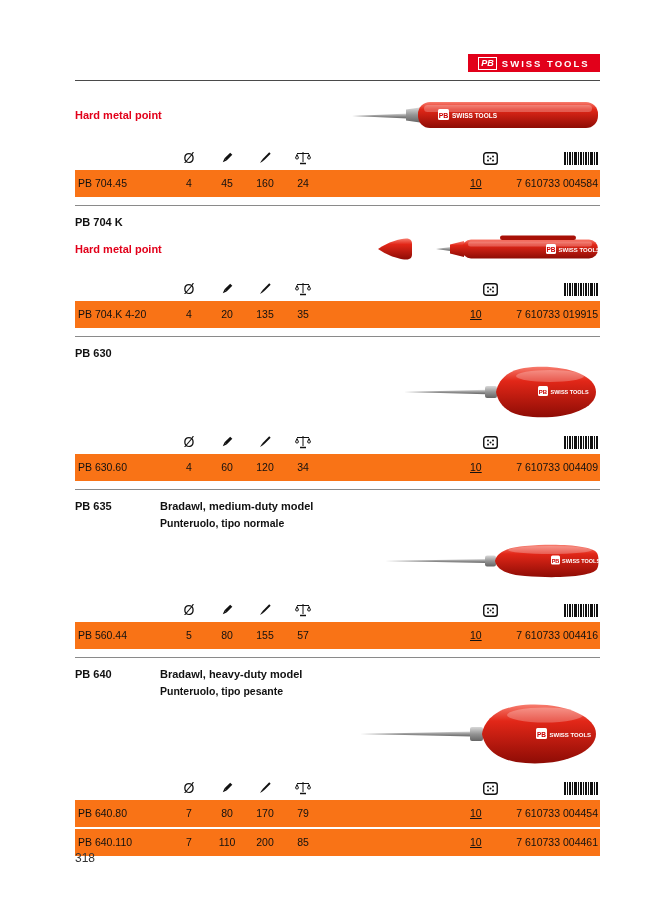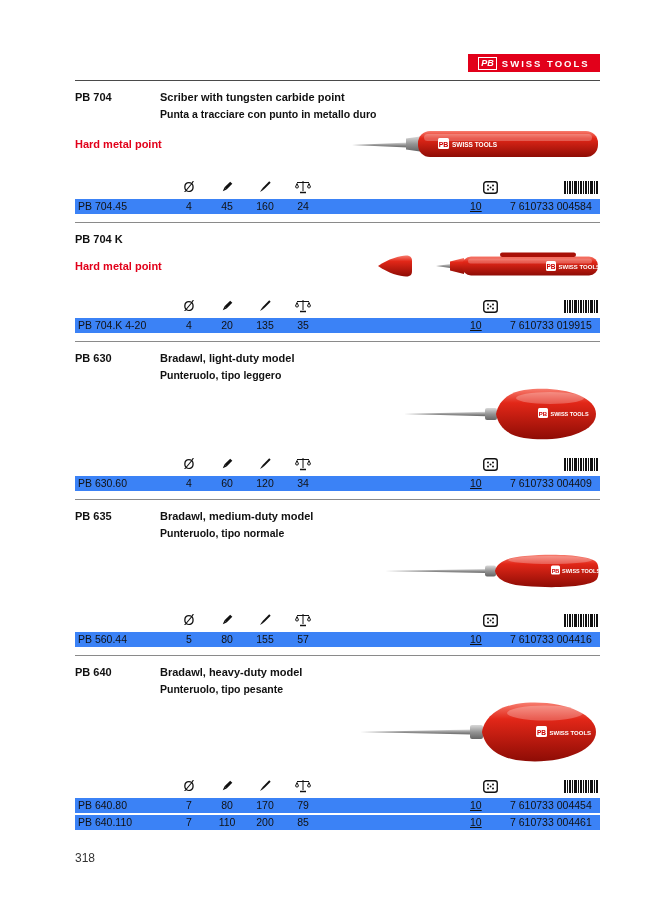--- a/index.html
+++ b/index.html
@@ -28,22 +28,22 @@
   .v-s3{height:64px;}
   .v-s4{height:62px;}
   .v-s5{height:72px;}
 
   .cols{display:flex;align-items:center;}
   .icon-row{height:26px;align-items:flex-end;padding-bottom:3px;}
   .c-sku{width:95px;text-align:left;padding-left:3px;box-sizing:border-box;}
   .c-num{width:38px;text-align:center;}
   .c-gap{flex:1;}
   .c-qty{width:40px;text-align:left;text-decoration:underline;}
-  .c-ean{width:90px;text-align:left;padding-right:2px;box-sizing:border-box;}
-  .data-row{background:#3b82f6;font-size:10.5px;height:15px;line-height:15px;margin-top:2px;}
+  .c-ean{width:90px;text-align:right;padding-right:2px;box-sizing:border-box;}
+  .data-row{background:#f97316;font-size:10.5px;height:27px;line-height:15px;margin-top:2px;}
   .dia{font-size:14px;line-height:13px;font-weight:normal;}
   .icon-cell svg{display:block;margin:0 auto;}
   .c-ean.icon-cell svg{margin:0 0 0 auto;}
 
   .pagenum{position:absolute;left:75px;top:851px;font-size:12px;color:#333;}
 </style>
 </head>
 <body>
 
 <svg width="0" height="0" style="position:absolute" aria-hidden="true">
@@ -62,27 +62,20 @@
 </svg>
 
 <div class="logo">
   <span class="pb-box">PB</span>
   <span class="brand-name">SWISS TOOLS</span>
 </div>
 
 <div class="content">
 
   <section class="product">
-    <div class="head">
-      <div class="code">PB 704</div>
-      <div class="titles">
-        <div class="title-en">Scriber with tungsten carbide point</div>
-        <div class="title-it">Punta a tracciare con punto in metallo duro</div>
-      </div>
-    </div>
     <div class="visual v-s1">
       <div class="note">Hard metal point</div>
       <div class="tool">
         <svg width="250" height="40" viewBox="0 0 250 40">
           <polygon points="2,21 58,18.5 58,23.5" fill="url(#gMetal)"></polygon>
           <path d="M56,14.5 L70,12.5 L70,27.5 L56,25.5 Z" fill="url(#gMetal)"></path>
           <rect x="68" y="7" width="180" height="26" rx="12" fill="url(#gRed)"></rect>
           <rect x="74" y="10" width="168" height="7" rx="3.5" fill="#ffffff" opacity="0.25"></rect>
           <rect x="88" y="14" width="11" height="11" rx="1.5" fill="#ffffff"></rect>
           <text x="93.5" y="22.5" font-size="7" font-weight="bold" fill="#c00" text-anchor="middle">PB</text>
@@ -258,24 +251,20 @@
       <span class="c-num">35</span>
       <span class="c-gap"></span>
       <span class="c-qty">10</span>
       <span class="c-ean">7 610733 019915</span>
     </div>
   </section>
 
   <section class="product">
     <div class="head">
       <div class="code">PB 630</div>
-      <div class="titles">
-        <div class="title-en">Bradawl, light-duty model</div>
-        <div class="title-it">Punteruolo, tipo leggero</div>
-      </div>
     </div>
     <div class="visual v-s3">
       <div class="note"></div>
       <div class="tool">
         <svg width="200" height="64" viewBox="0 0 200 64">
           <polygon points="4,33 86,30.8 86,35.2" fill="url(#gMetal)"></polygon>
           <rect x="85" y="27" width="12" height="12" rx="2" fill="url(#gMetal)"></rect>
           <path d="M96,33 C98,22 106,12 124,9 C156,4 196,13 196,33 C196,53 156,62 124,57 C106,54 98,44 96,33 Z" fill="url(#gRed)"></path>
           <ellipse cx="150" cy="17" rx="34" ry="6" fill="#ffffff" opacity="0.25"></ellipse>
           <rect x="138" y="27" width="10" height="10" rx="1.5" fill="#ffffff"></rect>

